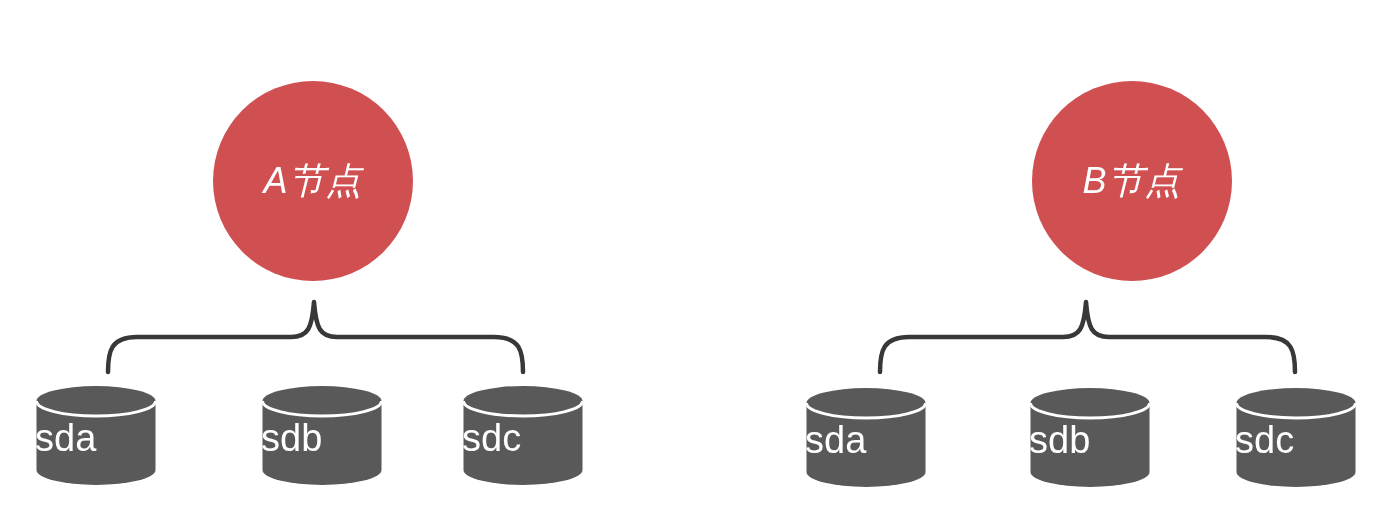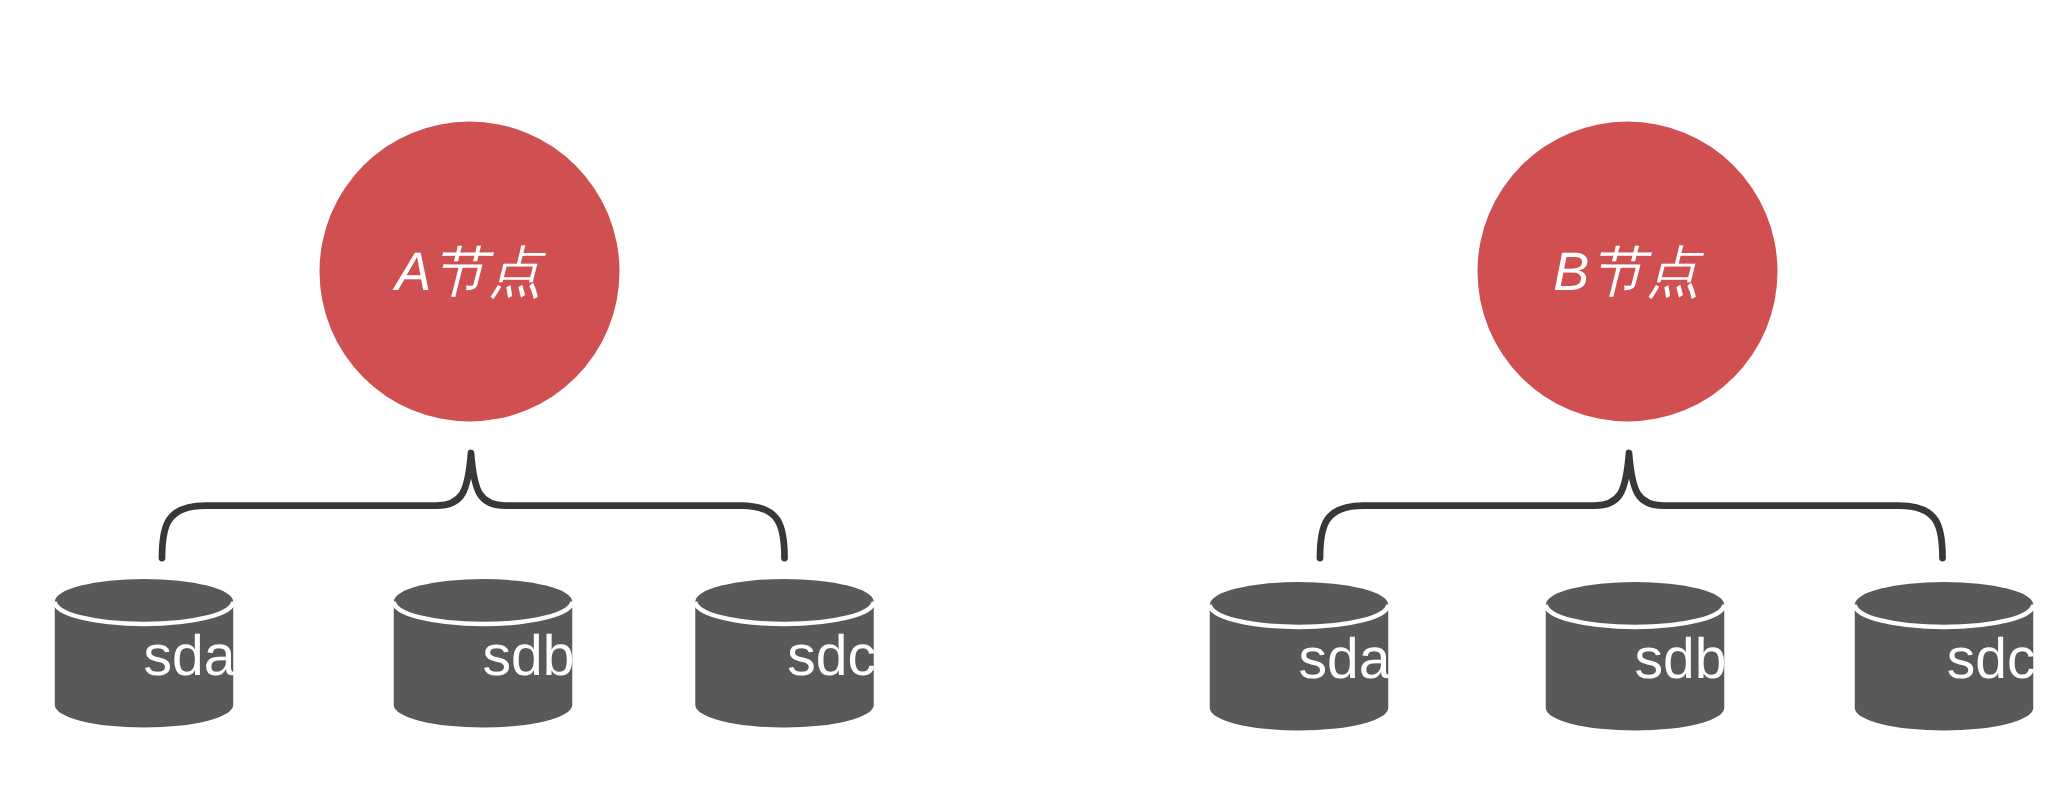--- a/index.html
+++ b/index.html
@@ -27,21 +27,21 @@
     justify-content: center;
     font-style: italic;
   }
   .node-label {
     color: var(--node-text, #ffffff);
     font-size: 36px;
     letter-spacing: 1px;
     user-select: none;
   }
   #circle-a { left: 213px; top: 81px; }
-  #circle-b { left: 985px; top: 81px; }
+  #circle-b { left: 1032px; top: 81px; }
 
   
   .brace {
     position: absolute;
     width: 421px;
     height: 80px;
   }
   .brace path {
     fill: none;
     stroke: var(--brace-stroke, #383838);
@@ -68,21 +68,21 @@
   .disk-body, .disk-top { fill: var(--disk-fill, #595959); }
   .disk-rim {
     fill: none;
     stroke: var(--disk-rim, #ffffff);
     stroke-width: 3;
   }
   .disk-label {
     position: absolute;
     left: 0; right: 0;
     top: 34px;
-    text-align: right;
+    text-align: left;
     color: var(--disk-text, #ffffff);
     font-size: 38px;
     line-height: 38px;
     user-select: none;
   }
   #disk-a1 { left: 35px;   top: 385px; }
   #disk-a2 { left: 261px;  top: 385px; }
   #disk-a3 { left: 462px;  top: 385px; }
   #disk-b1 { left: 805px;  top: 387px; }
   #disk-b2 { left: 1029px; top: 387px; }

